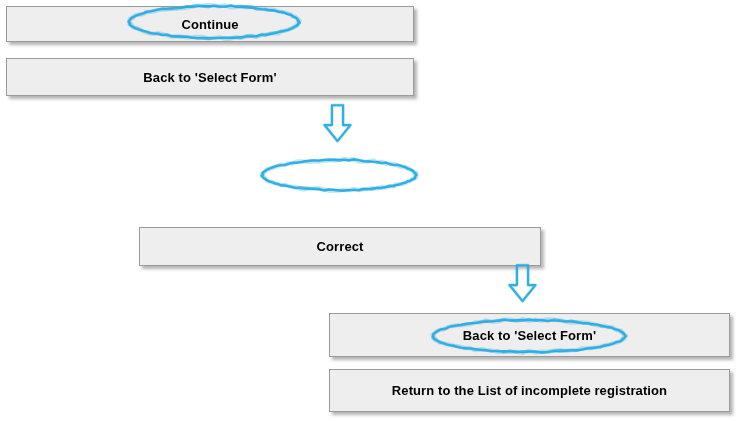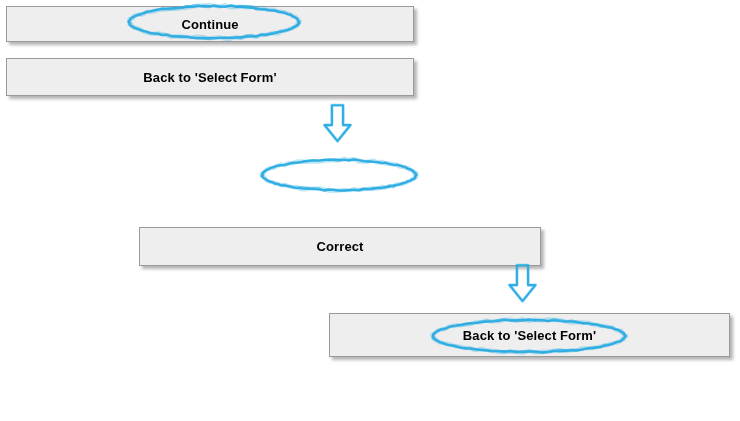--- a/index.html
+++ b/index.html
@@ -52,20 +52,21 @@
 </style>
 </head>
 <body>
 
 <div id="canvas">
 
 <div class="btn" style="left:6px;top:6px;width:408px;height:36px;">Continue</div>
     <div class="btn" style="left:6px;top:58px;width:408px;height:38px;">Back to 'Select Form'</div>
     <div class="btn" style="left:139px;top:208px;width:402px;height:39px;margin-top:19px;">Correct</div>
     <div class="btn" style="left:329px;top:313px;width:401px;height:44px;">Back to 'Select Form'</div>
+    <div class="btn" style="left:329px;top:369px;width:401px;height:43px;">Return to the List of incomplete registration</div>
     <div class="anno" style="left:115px;top:-8px;width:198px;height:60px;">
       <svg width="198" height="60" viewBox="0 0 198 60">
         <path d="M183.98,30.00 L182.82,31.00 L183.13,32.09 L181.29,33.31 L181.33,34.08 L178.96,35.38 L177.91,35.70 L175.23,36.77 L173.00,37.56 L169.81,38.87 L165.77,39.03 L163.76,41.36 L158.41,41.21 L155.83,41.42 L150.62,42.80 L146.47,42.83 L141.07,44.95 L136.53,43.73 L131.57,44.37 L126.03,45.82 L120.90,45.08 L115.37,46.78 L110.01,46.85 L104.55,45.28 L99.00,45.74 L93.40,46.36 L88.03,45.15 L82.44,44.65 L77.30,45.23 L71.53,45.51 L66.02,44.36 L61.48,44.34 L56.58,44.62 L51.85,43.17 L47.63,42.15 L42.54,41.31 L39.32,41.80 L34.39,41.35 L30.68,40.31 L27.79,39.09 L25.27,37.38 L23.18,36.91 L21.15,36.02 L18.05,35.34 L17.48,34.45 L16.89,33.05 L14.51,32.07 L15.25,31.13 L14.11,30.00 L13.96,28.96 L15.69,27.81 L14.62,27.00 L18.09,26.09 L18.00,24.69 L20.09,23.51 L23.40,22.54 L26.13,22.60 L29.23,21.80 L31.49,19.74 L34.42,20.06 L38.91,19.51 L43.33,17.99 L47.95,17.60 L52.17,17.14 L56.12,16.96 L61.79,16.81 L66.35,16.21 L71.76,15.81 L77.02,14.76 L82.67,13.65 L87.92,13.52 L93.47,12.92 L99.00,13.64 L104.52,14.40 L109.95,13.15 L115.37,15.41 L120.79,15.04 L125.93,14.60 L131.47,15.51 L136.64,14.70 L141.54,16.32 L145.67,15.83 L151.00,17.31 L155.74,17.62 L159.03,17.83 L163.66,19.60 L166.43,19.94 L170.30,20.51 L172.71,21.36 L175.55,22.54 L177.39,24.30 L180.65,24.81 L181.49,25.93 L183.01,26.74 L183.28,27.93 L184.81,28.92 L182.83,30.00 Z" fill="none" stroke="#29ABE2" stroke-width="4.2" stroke-linecap="round" stroke-linejoin="round" opacity="0.3"></path>
         <path d="M183.48,30.00 L184.61,31.04 L183.06,32.08 L182.98,33.29 L180.32,34.25 L178.81,34.97 L177.71,36.10 L174.85,37.40 L172.32,38.17 L170.39,38.48 L166.91,39.39 L162.58,40.01 L158.60,40.91 L155.66,41.45 L150.55,43.24 L146.30,42.60 L141.13,44.55 L136.89,43.90 L131.56,43.92 L126.40,45.89 L120.79,45.74 L115.54,45.56 L110.16,45.73 L104.55,45.71 L99.00,46.19 L93.39,46.67 L87.97,46.36 L82.59,46.40 L77.08,45.43 L71.47,44.44 L66.43,44.89 L61.43,44.65 L56.51,44.41 L52.05,42.52 L47.16,43.05 L42.83,41.53 L38.90,41.46 L35.83,41.20 L31.62,39.75 L28.11,39.01 L26.09,38.31 L22.87,36.79 L19.60,36.03 L19.13,35.15 L16.22,34.14 L14.93,33.03 L14.57,32.07 L15.12,31.09 L13.75,30.00 L13.90,28.90 L15.11,27.92 L15.43,26.82 L16.53,26.01 L19.42,24.69 L21.15,23.62 L23.55,22.69 L25.38,22.46 L28.26,21.16 L32.20,19.82 L35.71,19.25 L39.38,18.21 L43.46,17.46 L47.73,16.64 L51.98,16.99 L56.53,16.97 L61.05,16.22 L66.57,15.68 L71.69,14.36 L76.85,14.04 L82.37,13.44 L87.91,14.39 L93.49,15.02 L99.00,13.53 L104.60,14.63 L110.02,14.66 L115.43,13.40 L121.14,14.40 L126.26,14.30 L131.15,14.37 L136.80,15.06 L141.04,17.00 L146.17,17.43 L150.17,17.63 L154.96,18.41 L159.49,18.56 L163.62,19.70 L167.13,19.97 L169.36,20.67 L173.33,22.30 L175.91,22.55 L177.33,24.03 L178.88,24.98 L181.26,26.07 L182.08,27.02 L182.48,27.79 L183.60,28.94 L184.06,30.00 Z" fill="none" stroke="#29ABE2" stroke-width="2.6" stroke-linecap="round" stroke-linejoin="round" opacity="0.75"></path>
         <path d="M183.81,30.00 L183.30,31.01 L183.85,32.04 L181.79,33.08 L181.41,34.16 L179.03,35.04 L177.10,36.21 L174.71,36.87 L172.64,38.01 L170.16,38.57 L166.10,39.47 L163.01,40.42 L159.49,41.48 L155.03,42.39 L150.89,42.24 L146.13,42.82 L141.42,44.14 L136.38,44.82 L131.55,44.60 L126.18,44.68 L120.89,45.33 L115.66,46.25 L110.04,45.47 L104.54,46.24 L99.00,45.72 L93.43,45.79 L87.89,45.60 L82.53,45.76 L77.14,46.00 L71.63,45.01 L66.42,44.41 L61.31,44.19 L56.42,43.70 L51.69,43.24 L47.01,43.02 L42.57,42.07 L38.97,41.48 L34.75,40.76 L31.10,39.58 L28.52,38.74 L25.76,37.97 L22.24,37.28 L20.32,36.13 L18.01,35.05 L17.12,34.21 L15.37,33.18 L14.57,32.09 L14.44,31.01 L13.49,30.00 L14.15,28.96 L15.02,27.94 L15.57,26.87 L16.35,25.84 L18.46,24.74 L19.97,23.77 L22.99,23.13 L25.40,21.81 L28.37,21.28 L31.25,20.32 L35.16,19.28 L38.99,18.74 L42.63,17.69 L47.11,17.00 L52.04,16.58 L56.28,15.98 L61.34,15.68 L66.29,15.64 L71.85,15.12 L76.99,15.12 L82.50,14.57 L87.86,13.57 L93.42,13.74 L99.00,14.09 L104.55,14.49 L110.12,14.69 L115.53,13.84 L120.90,15.09 L126.34,15.18 L131.67,15.75 L136.62,16.14 L141.65,16.05 L145.98,17.05 L150.95,17.31 L155.14,17.95 L159.15,18.61 L162.66,19.28 L166.41,20.39 L169.58,20.98 L172.33,22.28 L175.40,23.00 L177.01,23.75 L179.04,24.74 L181.10,25.73 L182.67,26.95 L182.91,27.94 L183.60,28.96 L184.50,30.00 Z" fill="none" stroke="#29ABE2" stroke-width="1.6" stroke-linecap="round" stroke-linejoin="round" opacity="0.95"></path>
       </svg>
     </div>
     <div class="anno" style="left:248px;top:146px;width:182px;height:58px;">
       <svg width="182" height="58" viewBox="0 0 182 58">
         <path d="M168.59,29.00 L168.55,30.05 L168.06,30.95 L166.47,31.98 L165.35,33.12 L163.61,33.62 L162.01,34.75 L159.35,35.84 L157.48,36.77 L156.01,37.34 L151.51,38.47 L148.33,38.29 L145.17,40.42 L142.47,39.87 L137.27,41.75 L134.44,40.71 L129.61,42.56 L125.01,42.07 L120.08,42.75 L115.82,43.03 L110.97,44.11 L105.84,42.94 L100.96,44.26 L96.08,43.92 L91.00,44.55 L85.90,44.62 L80.98,44.84 L76.14,43.26 L70.83,42.39 L65.97,42.62 L61.19,42.55 L56.95,43.44 L52.70,43.05 L47.90,40.80 L44.74,41.24 L40.57,39.96 L37.19,38.88 L33.97,39.09 L30.90,38.44 L27.06,37.27 L23.96,36.00 L21.15,35.49 L18.70,34.82 L18.70,33.82 L17.63,33.02 L16.62,32.08 L15.51,30.82 L15.14,29.90 L15.30,29.00 L13.54,28.07 L15.31,26.98 L16.34,25.87 L17.11,25.29 L17.32,24.59 L18.98,23.34 L22.65,22.40 L25.12,21.75 L27.07,20.83 L29.41,20.27 L32.96,18.37 L37.00,19.09 L40.61,16.94 L44.22,17.69 L48.08,15.55 L52.97,15.40 L57.43,15.58 L61.21,15.80 L66.12,15.57 L70.86,15.56 L76.10,14.89 L81.06,14.18 L85.88,14.45 L91.00,14.25 L95.95,12.77 L101.20,13.91 L105.83,13.06 L110.93,15.66 L116.15,15.65 L120.16,15.56 L125.60,14.44 L129.44,16.28 L134.23,15.94 L138.32,17.88 L142.11,17.53 L145.11,18.11 L148.39,18.57 L151.15,20.44 L154.02,20.95 L158.13,21.64 L160.83,22.55 L161.65,23.70 L163.86,24.45 L165.09,25.10 L166.36,26.21 L168.40,27.04 L166.64,28.10 L168.76,29.00 Z" fill="none" stroke="#29ABE2" stroke-width="4.2" stroke-linecap="round" stroke-linejoin="round" opacity="0.3"></path>

